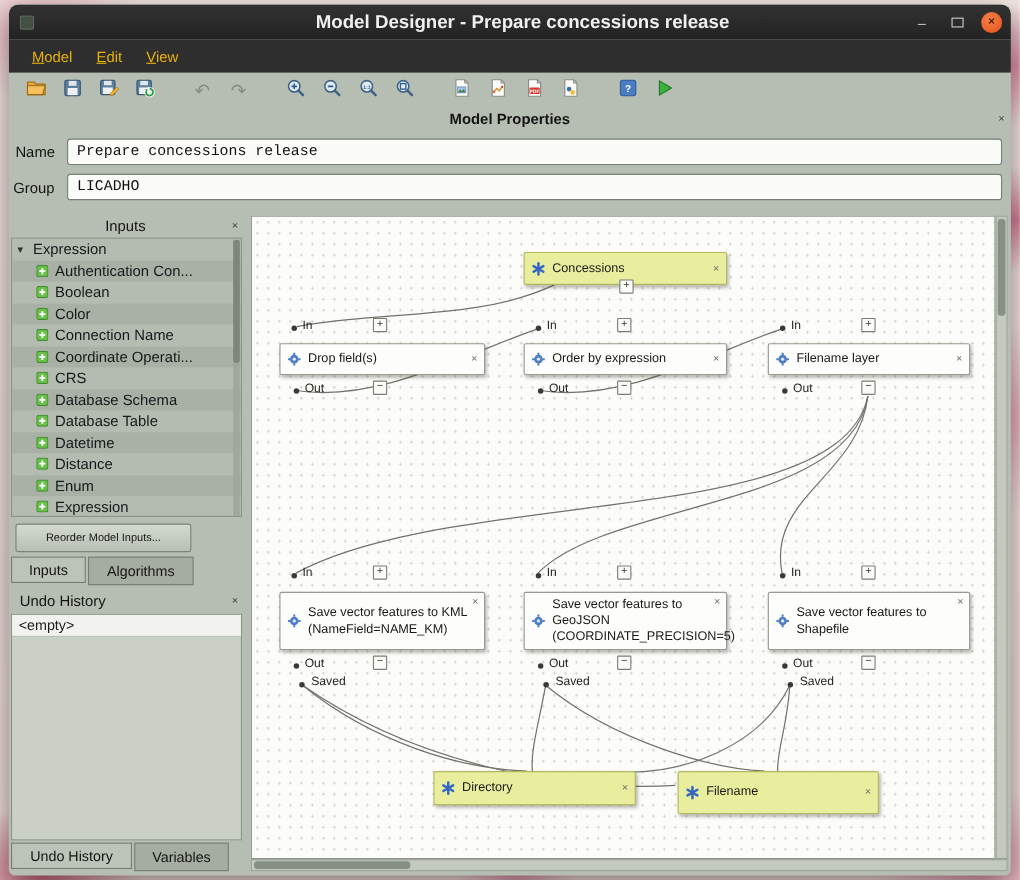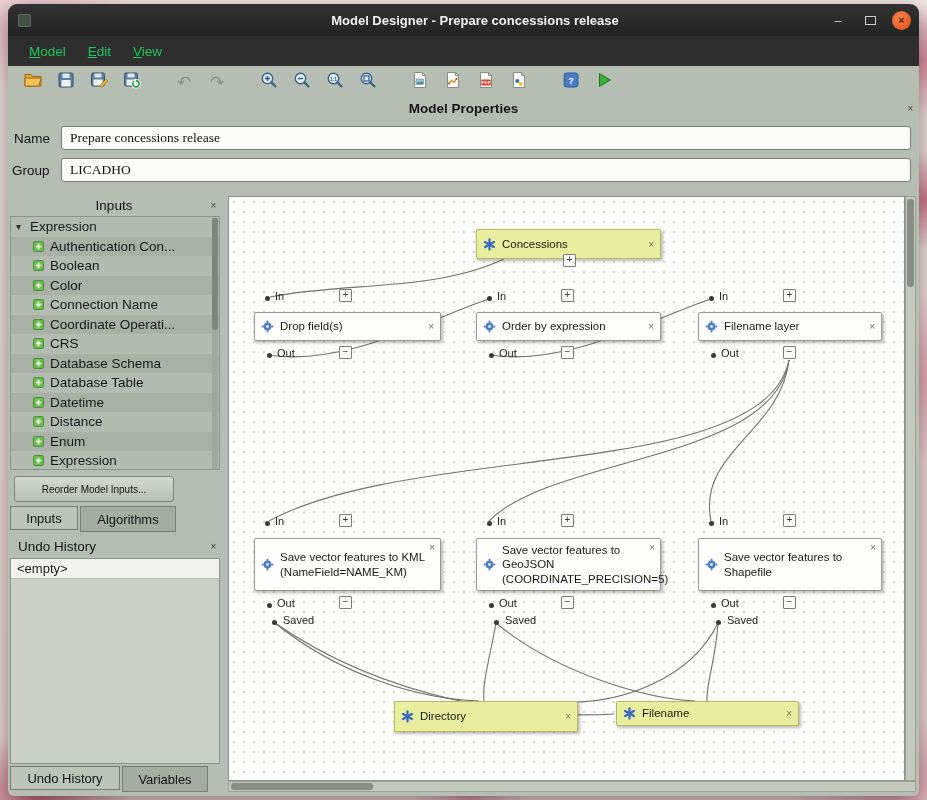--- a/index.html
+++ b/index.html
@@ -15,47 +15,47 @@
       radial-gradient(80px 60px at 470px 797px, #d89aab 0%, rgba(216,154,171,0) 70%),
       linear-gradient(#f2e8e4, #ecdcd8);}
   .window{position:absolute;left:8px;top:4px;width:911px;height:792px;
     background:#b6bdb2;border-radius:9px 9px 6px 6px;
     box-shadow:0 8px 26px rgba(40,20,25,.5);overflow:hidden;}
   
   .titlebar{position:absolute;left:0;top:0;width:100%;height:32px;
     background:linear-gradient(#323232,#232323);display:flex;align-items:center;}
   .titlebar .appicon{width:13px;height:13px;margin-left:10px;border-radius:2px;
     background:#4d5a4d;box-shadow:inset 0 0 0 1px #6a766a;opacity:.8;}
-  .titlebar .title{flex:1;text-align:center;color:#f0f0f0;font-size:13px;font-weight:bold;}
+  .titlebar .title{flex:1;text-align:center;color:#f0f0f0;font-size:17px;font-weight:bold;}
   .winbtns{position:absolute;right:8px;top:0;height:32px;display:flex;align-items:center;gap:12px;}
   .wbtn{color:#cfcfcf;font-size:13px;width:20px;text-align:center;cursor:default;}
   .maxsq{display:inline-block;width:9px;height:7px;border:1.5px solid #cfcfcf;}
   .wbtn.close{width:19px;height:19px;border-radius:50%;
     background:radial-gradient(circle at 40% 35%, #f5814b, #e44f17);
     color:#5c1f05;font-size:11px;font-weight:bold;line-height:19px;}
   
   .menubar{position:absolute;left:0;top:32px;width:100%;height:30px;
     background:#2e2e2e;display:flex;align-items:center;padding-left:10px;box-sizing:border-box;}
-  .menu-item{display:inline-block;color:#22c55e;font-size:13.5px;padding:4px 11px;}
+  .menu-item{display:inline-block;color:#eab308;font-size:13.5px;padding:4px 11px;}
   .menu-item::first-letter{text-decoration:underline;}
   
   .toolbar{position:absolute;left:0;top:62px;width:100%;height:32px;
     display:flex;align-items:center;padding-left:12px;box-sizing:border-box;gap:7px;}
   .tbtn{width:26px;height:26px;display:flex;align-items:center;justify-content:center;border-radius:3px;}
   .tbtn.disabled{opacity:.45;}
   .tgap{width:12px;}
   
   .props-title{position:absolute;left:0;top:97px;width:100%;text-align:center;
     font-size:13.5px;font-weight:bold;color:#141414;}
   .dock-close{position:absolute;width:13px;height:13px;font-size:10px;line-height:13px;
     text-align:center;color:#3c443c;}
   .field-label{position:absolute;font-size:13.5px;color:#141414;}
   .tfield{position:absolute;height:22px;background:#fbfcf9;border:1px solid #767e76;
     border-radius:3px;font-size:13.5px;color:#101010;padding:0 8px;
-    font-family:Liberation Serif, serif;box-sizing:content-box;}
+    font-family:Liberation Mono, monospace;box-sizing:content-box;}
   
   .dock-title{position:absolute;font-size:13.5px;color:#141414;}
   .tree{position:absolute;left:2px;top:212px;width:210px;height:254px;
     background:#b4bcb1;border:1px solid #8c948a;box-sizing:border-box;overflow:hidden;}
   .tree-row{height:19.5px;display:flex;align-items:center;font-size:13.5px;color:#15191a;}
   .tree-row:nth-child(even){background:#a9b1a6;}
   .tree-row .expander{width:14px;margin-left:5px;font-size:10px;color:#2a2f2a;}
   .tree-row.item{padding-left:22px;}
   .p-icon{width:11px;height:11px;margin-right:6px;flex:none;display:inline-flex;}
   .tree-scroll{position:absolute;right:1px;top:1px;width:6px;height:252px;background:#a0a89e;}
@@ -565,21 +565,21 @@
               <g stroke="#3566c4" stroke-width="2.4" stroke-linecap="round">
                 <line x1="7" y1="1.5" x2="7" y2="12.5"></line>
                 <line x1="2.2" y1="4.25" x2="11.8" y2="9.75"></line>
                 <line x1="2.2" y1="9.75" x2="11.8" y2="4.25"></line>
               </g>
             </svg>
           </span>
       <span class="nlabel">Directory</span>
       <span class="xbtn">×</span>
     </div>
-    <div class="node input" style="left:387px;top:504px;width:183px;height:25px;">
+    <div class="node input" style="left:387px;top:504px;width:183px;height:39px;">
       <span class="nicon">
             <svg width="13" height="13" viewBox="0 0 14 14">
               <g stroke="#3566c4" stroke-width="2.4" stroke-linecap="round">
                 <line x1="7" y1="1.5" x2="7" y2="12.5"></line>
                 <line x1="2.2" y1="4.25" x2="11.8" y2="9.75"></line>
                 <line x1="2.2" y1="9.75" x2="11.8" y2="4.25"></line>
               </g>
             </svg>
           </span>
       <span class="nlabel">Filename</span>

